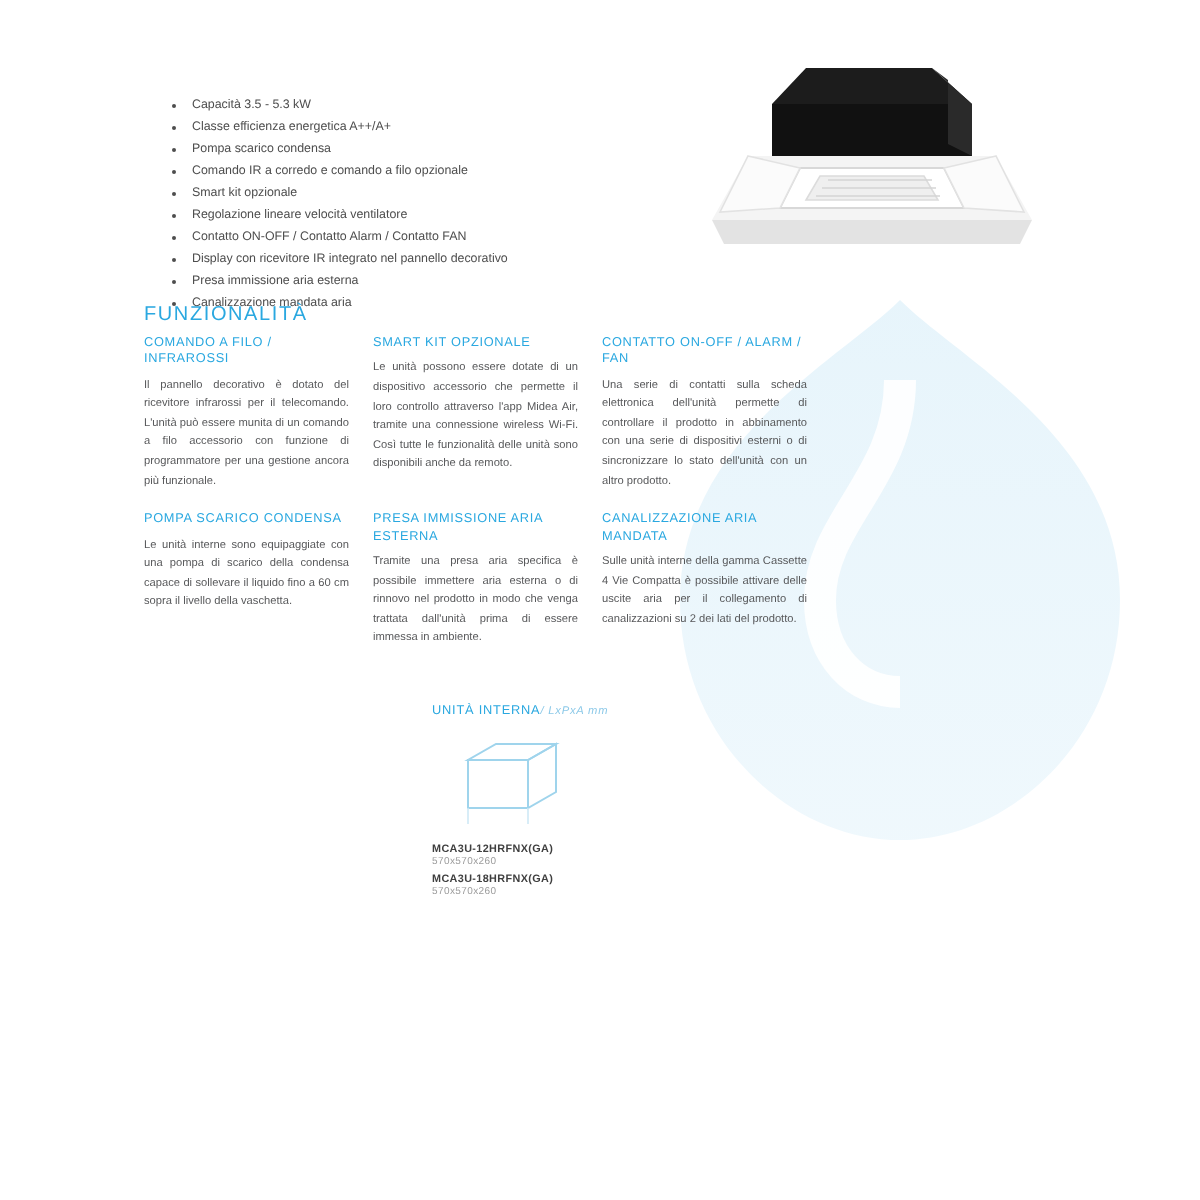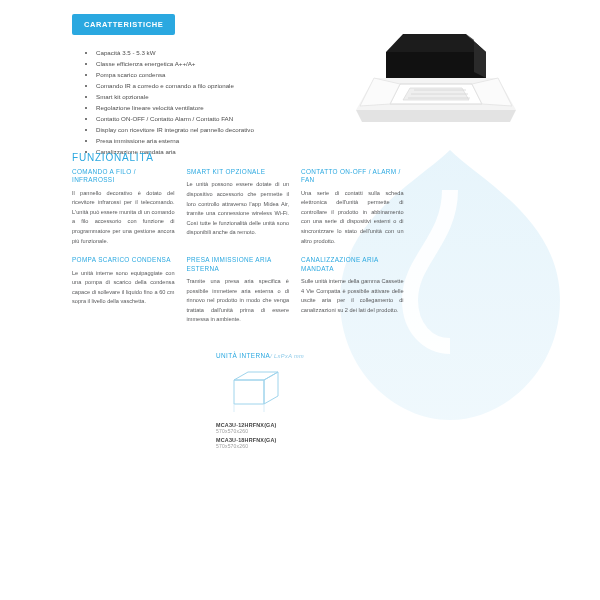--- a/index.html
+++ b/index.html
@@ -177,21 +177,20 @@
         <stop offset="100%" stop-color="#eaf6fc"></stop>
       </linearGradient>
     </defs>
     <path d="M40,150 C40,70 120,30 150,0 C180,30 260,70 260,150 C260,220 205,270 150,270 C95,270 40,220 40,150 Z" fill="url(#dropgrad)" opacity="0.75"></path>
     <path d="M150,40 C150,90 110,110 110,150 C110,178 128,196 150,196" fill="none" stroke="#ffffff" stroke-width="16" opacity="0.9"></path>
   </svg>
 </div>
 
 <div class="page">
 
-  <div class="badge">CARATTERISTICHE</div>
 
   <div class="features">
     <ul>
       <li>Capacità 3.5 - 5.3 kW</li>
       <li>Classe efficienza energetica A++/A+</li>
       <li>Pompa scarico condensa</li>
       <li>Comando IR a corredo e comando a filo opzionale</li>
       <li>Smart kit opzionale</li>
       <li>Regolazione lineare velocità ventilatore</li>
       <li>Contatto ON-OFF / Contatto Alarm / Contatto FAN</li>

